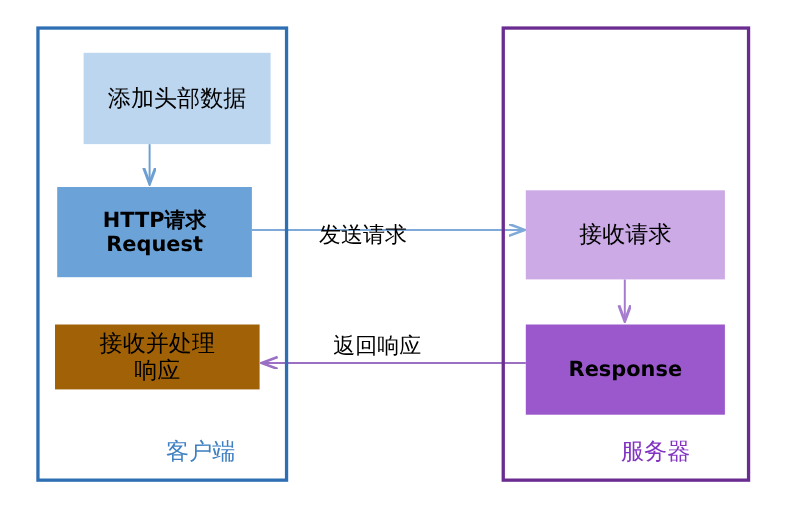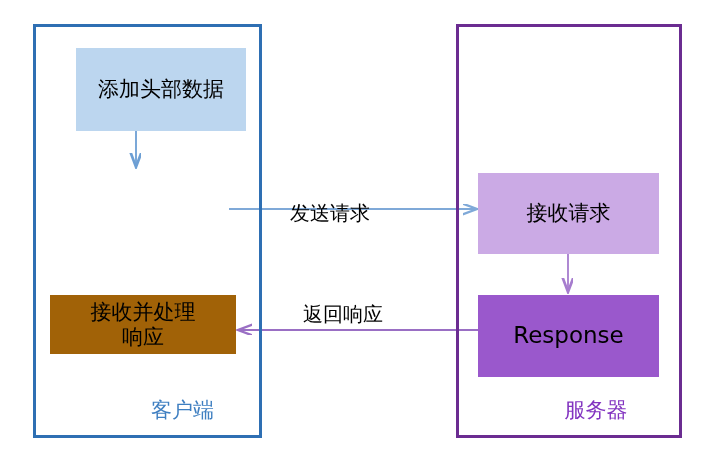--- a/index.html
+++ b/index.html
@@ -89,21 +89,21 @@
   }
   .node-generate-response {
     left: 478px;
     top: 295px;
     width: 181px;
     height: 82px;
     background: #9a58cc;
     font-size: 20px;
   }
   .node-generate-response .cn { font-size: 21px; }
-  .node-generate-response .en { font-size: 23px; font-weight: normal; }
+  .node-generate-response .en { font-size: 19px; font-weight: bold; }
 
   
   .caption {
     position: absolute;
     text-align: center;
     font-size: 21px;
     white-space: nowrap;
     margin-left: 35px;
   }
   .caption-client {
@@ -170,20 +170,24 @@
   </svg>
 
   <div class="container-box client-container"></div>
 
   <div class="container-box server-container"></div>
 
   <div class="node node-add-header">
     <span class="line">添加头部数据</span>
   </div>
 
+  <div class="node node-http-request">
+    <span class="line">HTTP请求</span>
+    <span class="line">Request</span>
+  </div>
 
   <div class="node node-receive-process">
     <span class="line">接收并处理</span>
     <span class="line">响应</span>
   </div>
 
   <div class="node node-receive-request">
     <span class="line">接收请求</span>
   </div>
 

